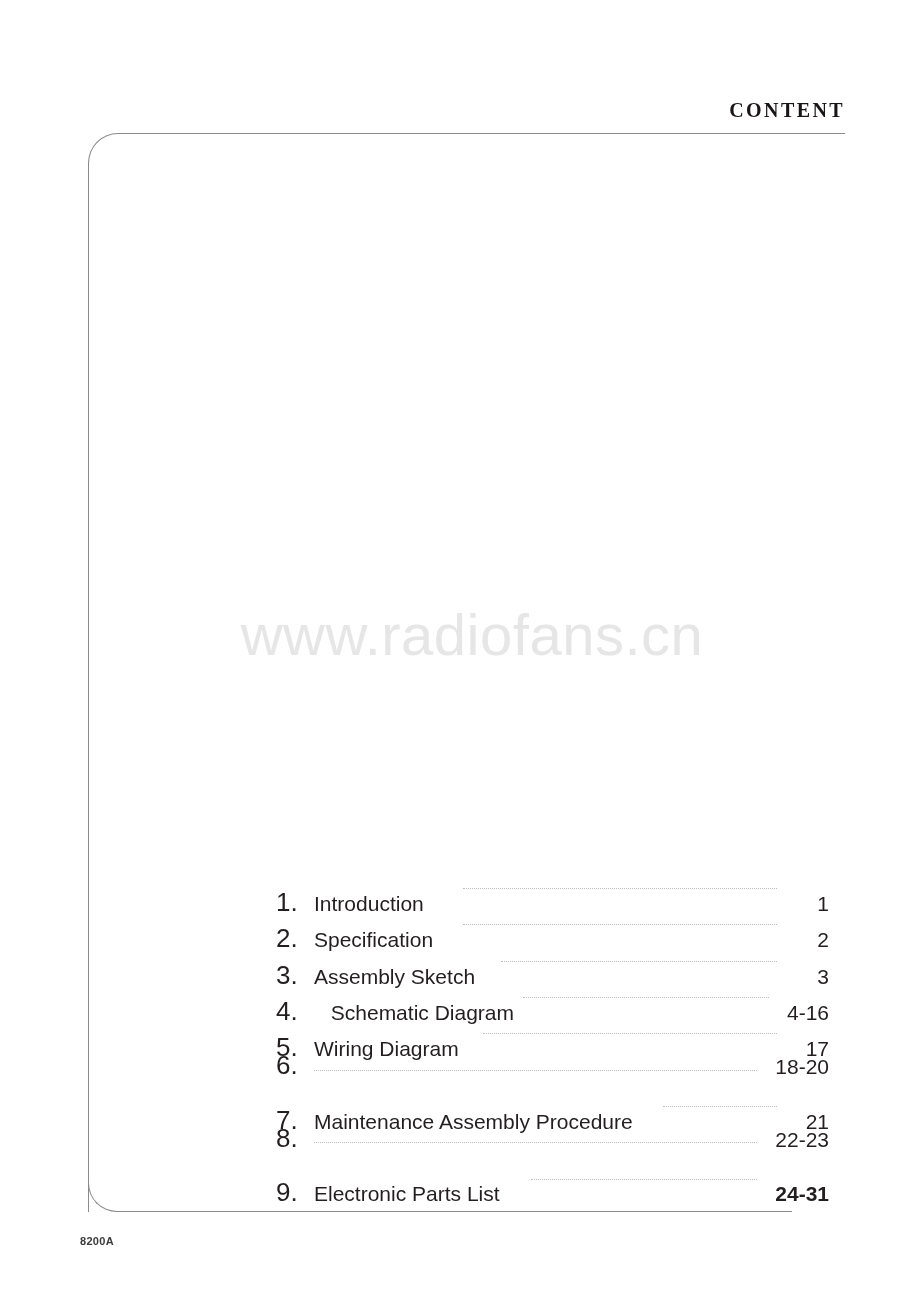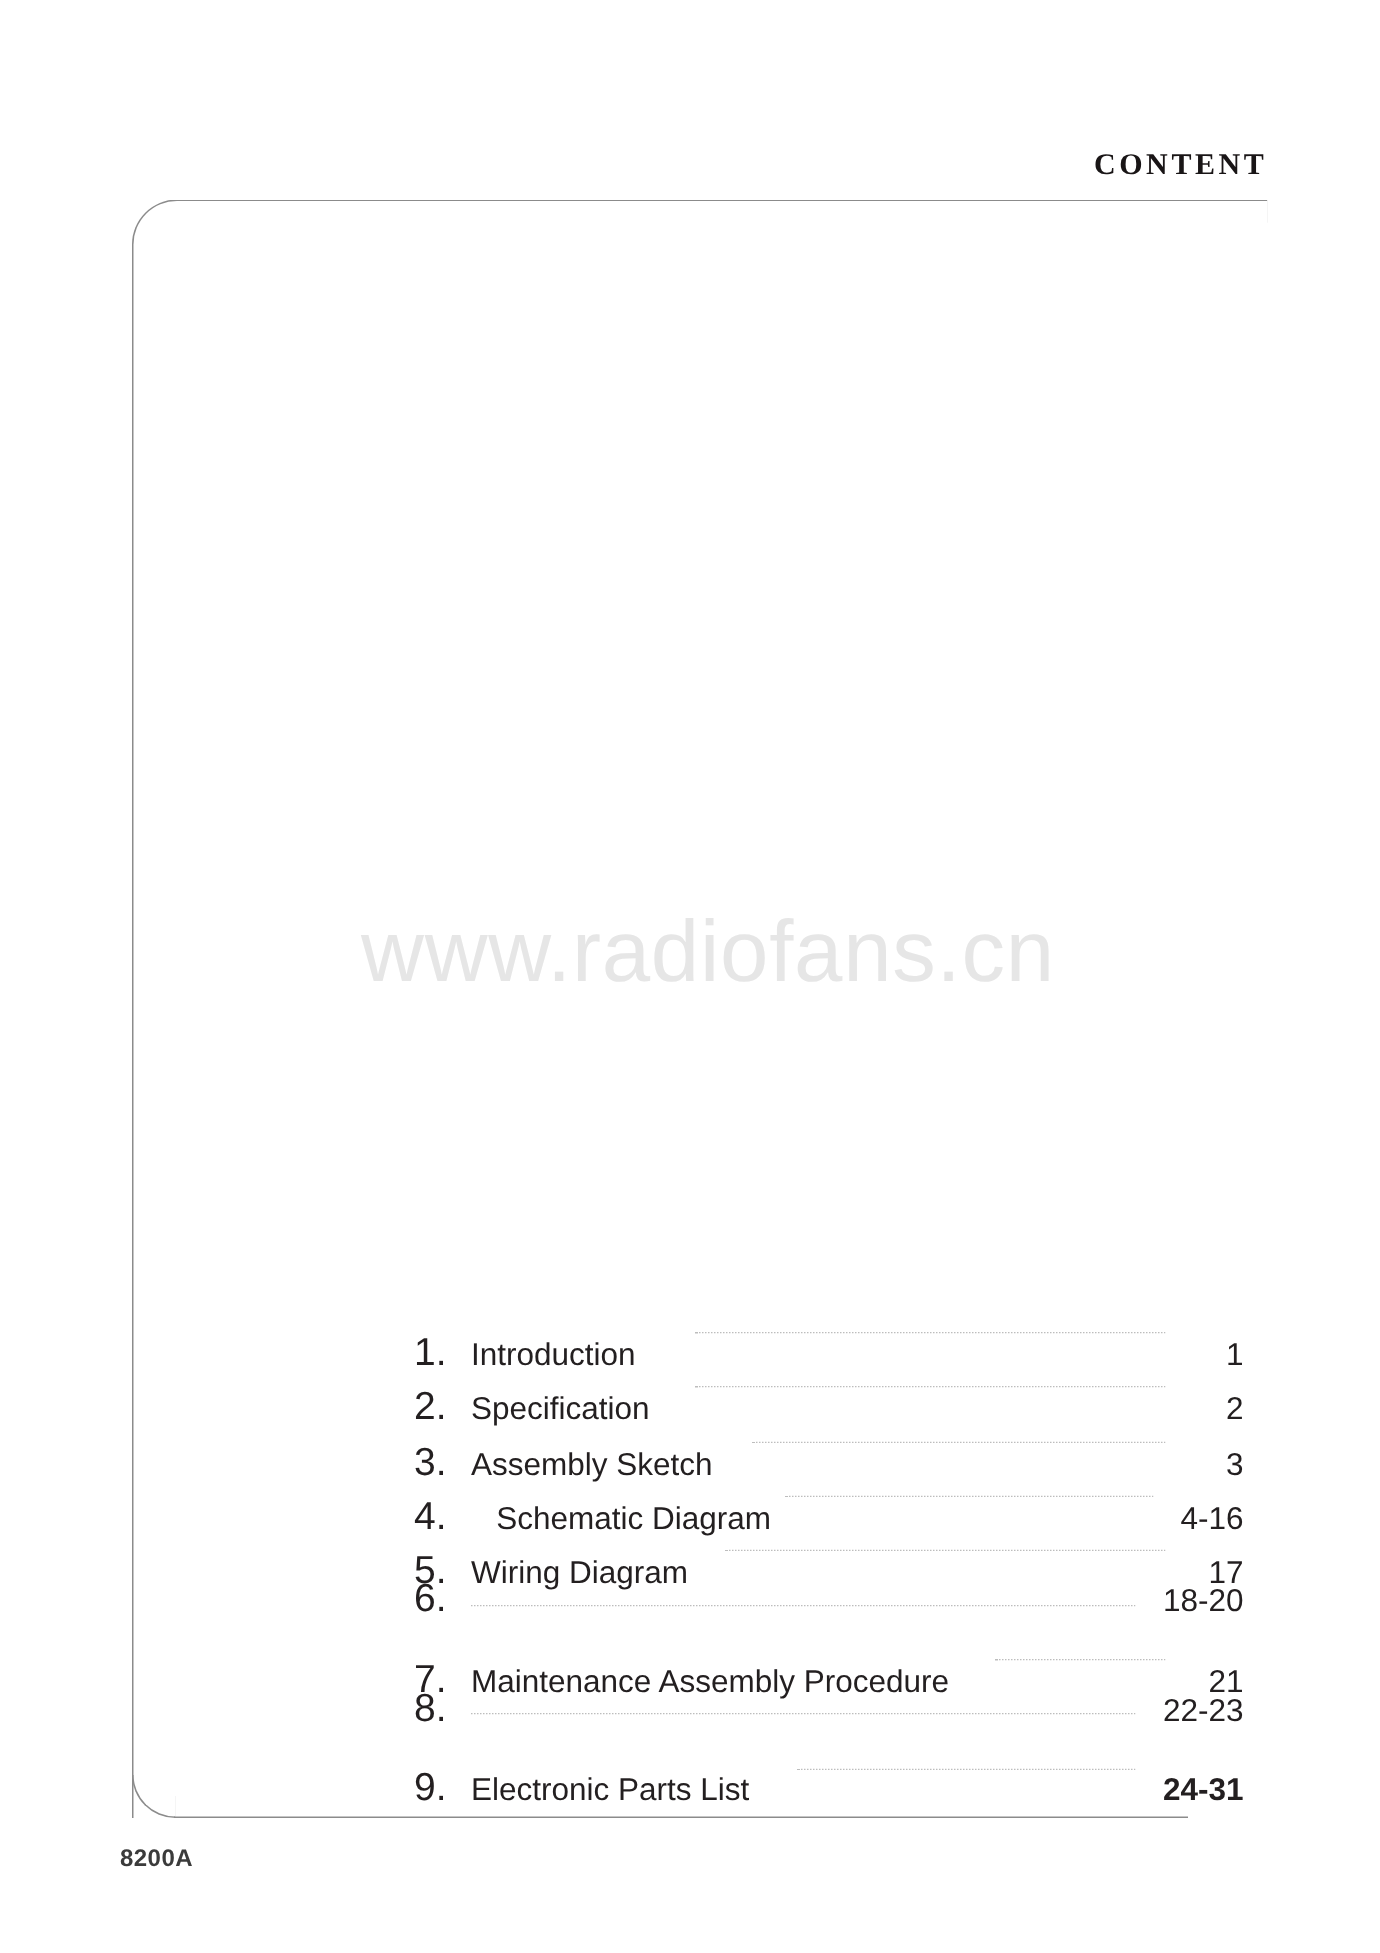--- a/index.html
+++ b/index.html
@@ -142,21 +142,21 @@
     padding-left: 6px;
   }
 
   
   #footer {
     position: absolute;
     left: 80px;
     top: 1231px;
   }
   #footer .footer-code {
-    font-size: 16px;
+    font-size: 11px;
     font-weight: bold;
     letter-spacing: 0.3px;
     color: #3b3b3b;
     line-height: 14px;
   }
 </style>
 </head>
 <body>
 
 <div id="page-header">

